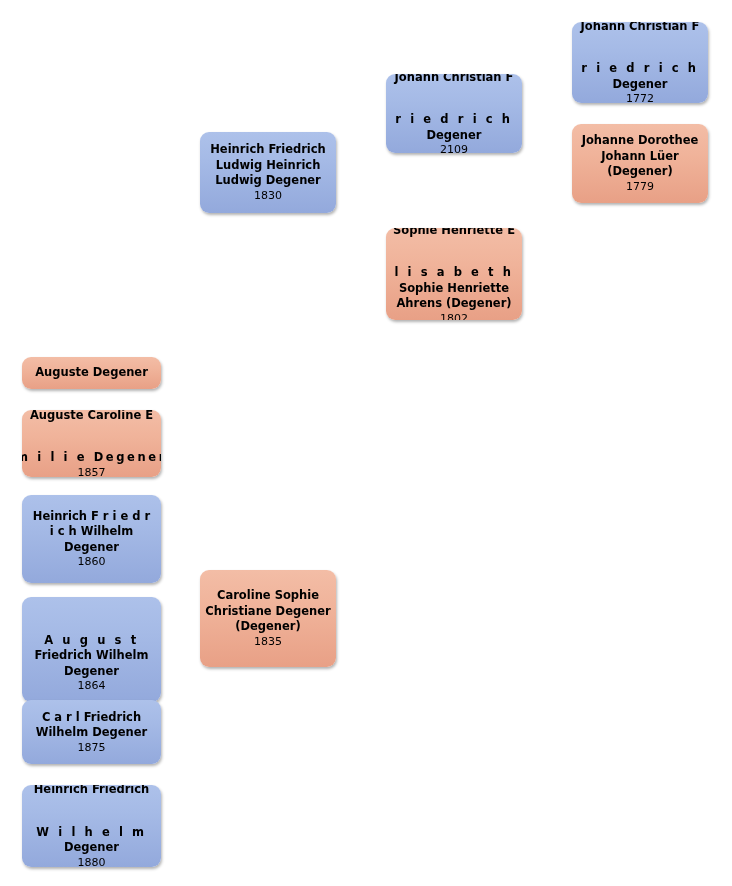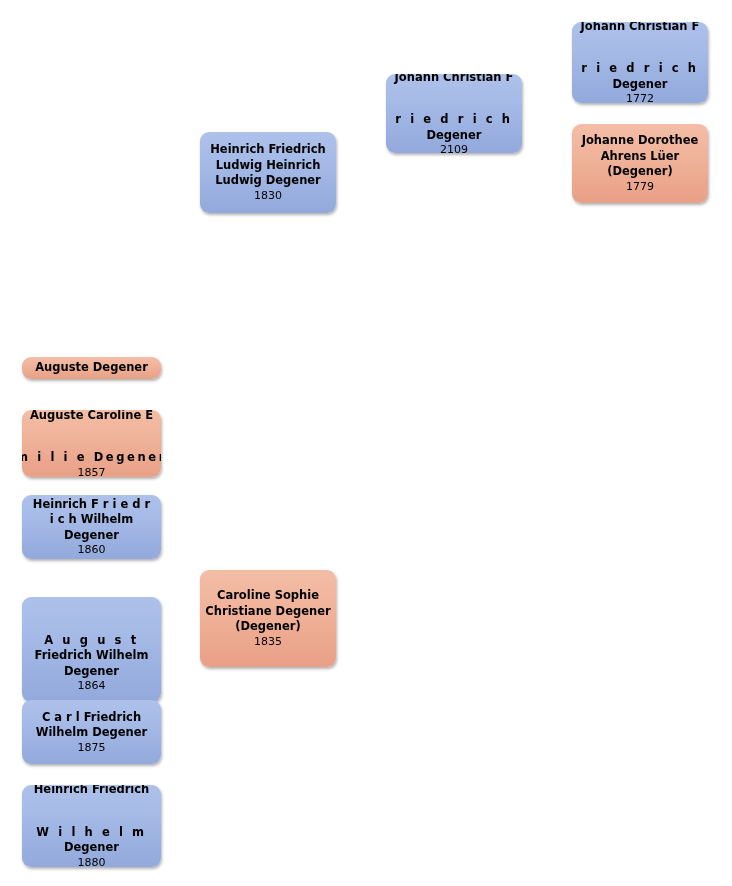--- a/index.html
+++ b/index.html
@@ -62,51 +62,58 @@
 
 <div id="chart-canvas">
     <div class="person-box male" style="left: 572px; top: 22px; width: 136px; height: 81px;">
       <div class="name-line">Johann Christian F</div>
       <div class="name-line spaced">r i e d r i c h</div>
       <div class="name-line">Degener</div>
       <div class="year-line">1772</div>
     </div>
     <div class="person-box female" style="left: 572px; top: 124px; width: 136px; height: 79px;">
       <div class="name-line">Johanne Dorothee</div>
-      <div class="name-line">Ahrens Lüer</div>
+      <div class="name-line">Johann Lüer</div>
       <div class="name-line">(Degener)</div>
       <div class="year-line">1779</div>
     </div>
     <div class="person-box male" style="left: 386px; top: 74px; width: 136px; height: 79px;">
       <div class="name-line">Johann Christian F</div>
       <div class="name-line spaced">r i e d r i c h</div>
       <div class="name-line">Degener</div>
       <div class="year-line">2109</div>
+    </div>
+    <div class="person-box female" style="left: 386px; top: 228px; width: 136px; height: 92px;">
+      <div class="name-line">Sophie Henriette E</div>
+      <div class="name-line spaced">l i s a b e t h</div>
+      <div class="name-line">Sophie Henriette</div>
+      <div class="name-line">Ahrens (Degener)</div>
+      <div class="year-line">1802</div>
     </div>
     <div class="person-box male" style="left: 200px; top: 132px; width: 136px; height: 81px;">
       <div class="name-line">Heinrich Friedrich</div>
       <div class="name-line">Ludwig Heinrich</div>
       <div class="name-line">Ludwig Degener</div>
       <div class="year-line">1830</div>
     </div>
     <div class="person-box female" style="left: 200px; top: 570px; width: 136px; height: 97px;">
       <div class="name-line">Caroline Sophie</div>
       <div class="name-line">Christiane Degener</div>
       <div class="name-line">(Degener)</div>
       <div class="year-line">1835</div>
     </div>
-    <div class="person-box female" style="left: 22px; top: 357px; width: 139px; height: 22px;">
+    <div class="person-box female" style="left: 22px; top: 357px; width: 139px; height: 32px;">
       <div class="name-line">Auguste Degener</div>
     </div>
     <div class="person-box female" style="left: 22px; top: 410px; width: 139px; height: 67px;">
       <div class="name-line">Auguste Caroline E</div>
       <div class="name-line spaced">m i l i e Degener</div>
       <div class="year-line">1857</div>
     </div>
-    <div class="person-box male" style="left: 22px; top: 495px; width: 139px; height: 64px;">
+    <div class="person-box male" style="left: 22px; top: 495px; width: 139px; height: 88px;">
       <div class="name-line">Heinrich F r i e d r</div>
       <div class="name-line">i c h Wilhelm</div>
       <div class="name-line">Degener</div>
       <div class="year-line">1860</div>
     </div>
     <div class="person-box male" style="left: 22px; top: 597px; width: 139px; height: 105px;">
       <div class="name-line spaced">A u g u s t</div>
       <div class="name-line">Friedrich Wilhelm</div>
       <div class="name-line">Degener</div>
       <div class="year-line">1864</div>

